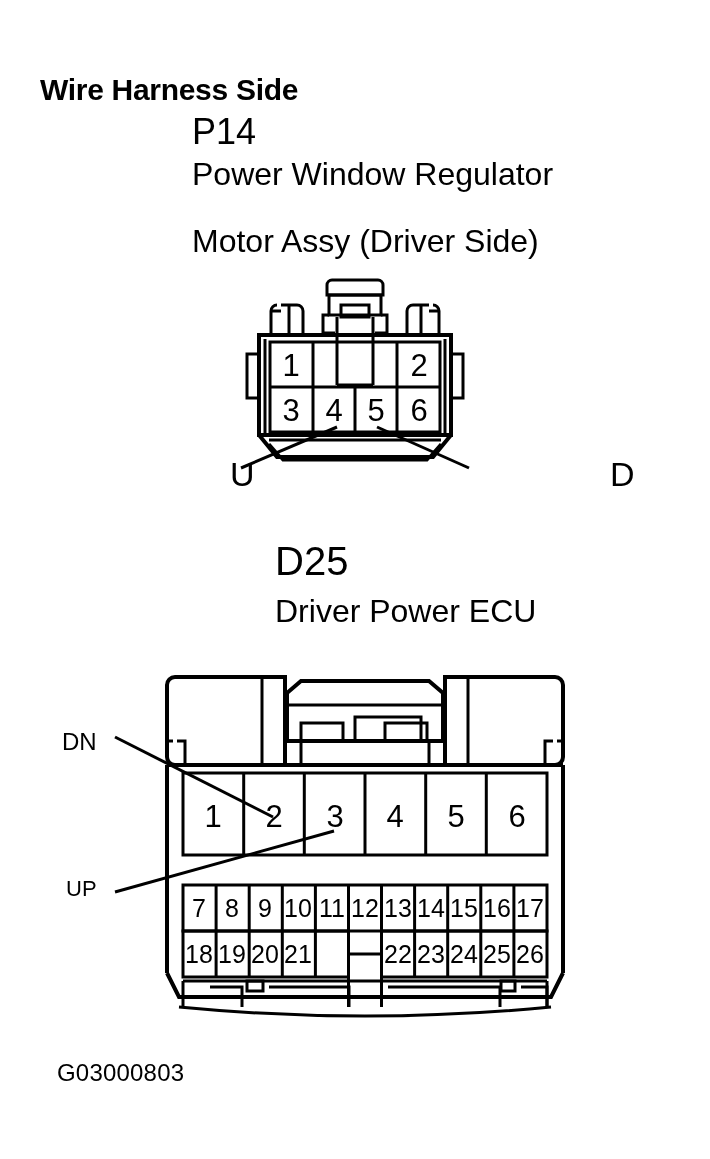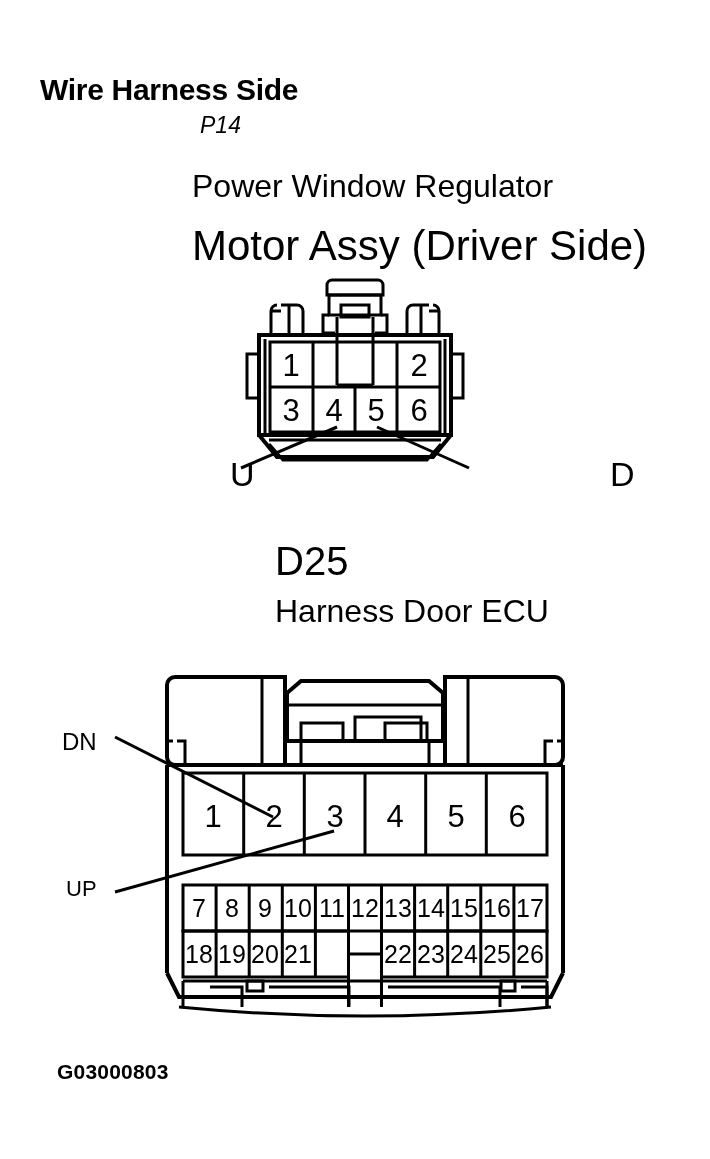--- a/index.html
+++ b/index.html
@@ -30,34 +30,33 @@
     line-height: 1;
   }
   #title-wire-harness-side {
     left: 40px;
     top: 75px;
     font-size: 30px;
     font-weight: bold;
     letter-spacing: -0.3px;
   }
   #p14-code {
-    left: 200px;
+    left: 192px;
     top: 114px;
-    font-size: 23px;
-    font-style: italic;
+    font-size: 36px;
   }
   #p14-desc-1 {
     left: 192px;
-    top: 170px;
+    top: 158px;
     font-size: 32px;
   }
   #p14-desc-2 {
     left: 192px;
     top: 225px;
-    font-size: 42px;
+    font-size: 32px;
   }
   #d25-code {
     left: 275px;
     top: 541px;
     font-size: 40px;
   }
   #d25-desc-1 {
     left: 275px;
     top: 595px;
     font-size: 32px;
@@ -78,22 +77,22 @@
     font-size: 24px;
   }
   #label-up {
     left: 66px;
     top: 878px;
     font-size: 22px;
   }
   #figure-code {
     left: 57px;
     top: 1061px;
-    font-size: 21px;
-    font-weight: bold;
+    font-size: 24px;
+    font-weight: normal;
     letter-spacing: 0.2px;
   }
   svg.diagram {
     position: absolute;
     overflow: visible;
   }
   #p14-svg {
     left: 225px;
     top: 272px;
   }
@@ -198,21 +197,21 @@
     <path class="ln" d="M44 172 l14 16 h144 l14 -16"></path>
 
     <line class="leader" x1="16" y1="196" x2="112" y2="155"></line>
     <line class="leader" x1="244" y1="196" x2="152" y2="155"></line>
   </svg>
 
   <div class="txt" id="label-u">U</div>
   <div class="txt" id="label-d">D</div>
 
   <div class="txt" id="d25-code">D25</div>
-  <div class="txt" id="d25-desc-1">Harness Door ECU</div>
+  <div class="txt" id="d25-desc-1">Driver Power ECU</div>
 
   <svg class="diagram" id="d25-svg" width="620" height="360" viewBox="0 0 620 360">
 
     <path class="ln-thick" d="M120 12 h110 v88 h-110 a8 8 0 0 1 -8 -8 v-72 a8 8 0 0 1 8 -8 z"></path>
     <path class="ln" d="M207 12 v88"></path>
 
     <path class="ln" d="M122 76 h8 v24"></path>
     <path class="ln" d="M112 76 h6"></path>
 
     <path class="ln-thick" d="M500 12 h-110 v88 h110 a8 8 0 0 0 8 -8 v-72 a8 8 0 0 0 -8 -8 z"></path>

